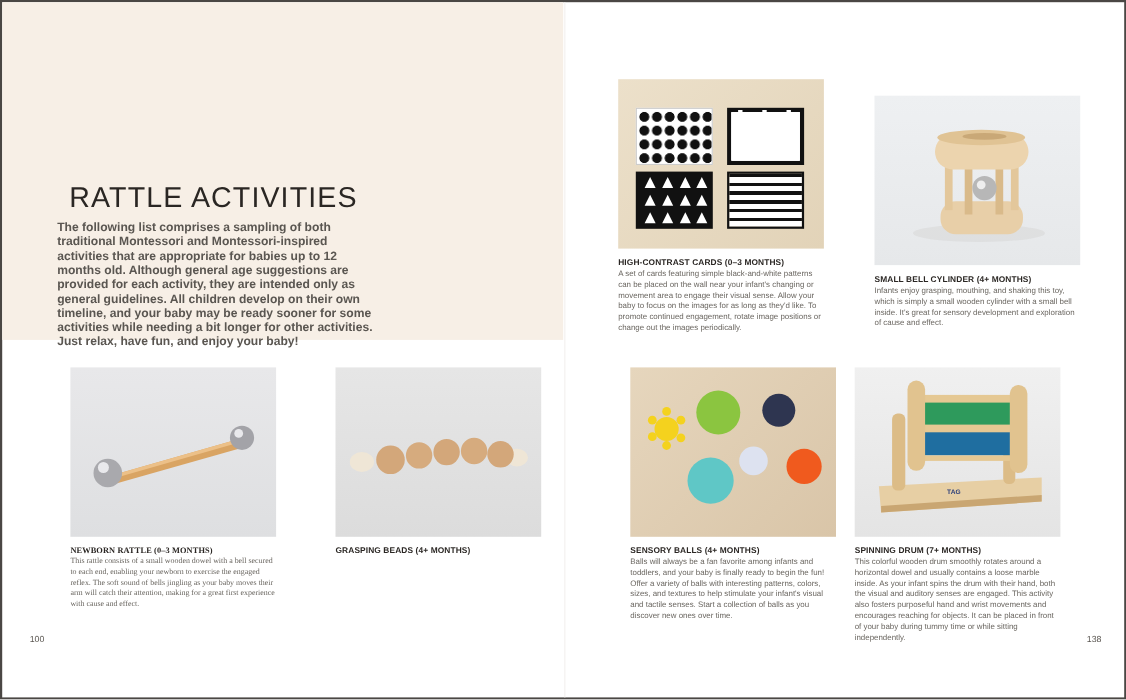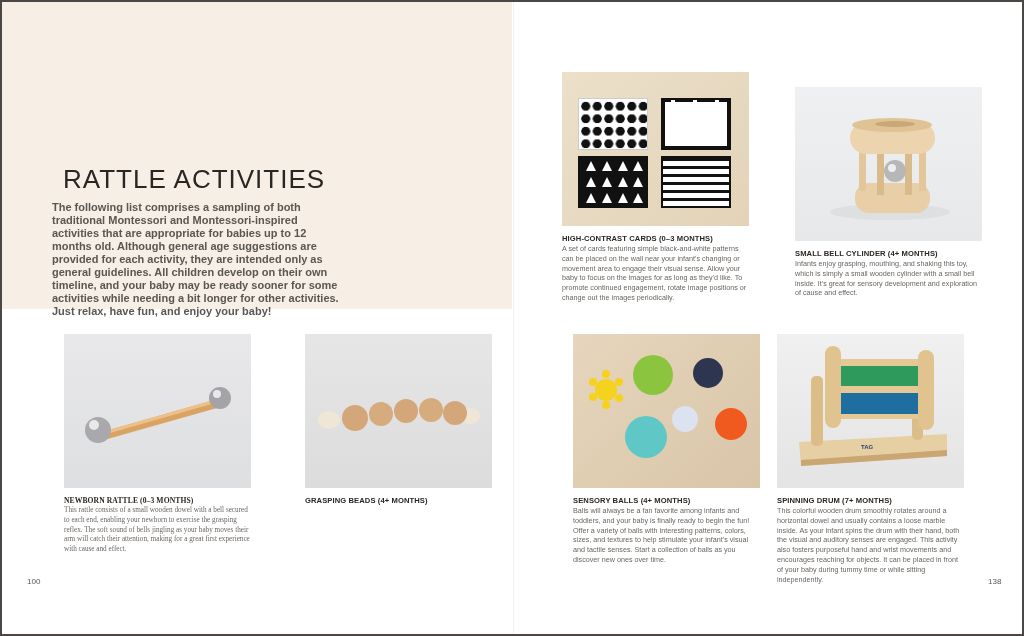--- a/index.html
+++ b/index.html
@@ -126,21 +126,21 @@
       <svg width="187" height="154" viewBox="0 0 187 154">
         <polygon points="38,98 150,66 153,74 40,106" fill="#d9a463"></polygon>
         <polygon points="38,98 150,66 151,69 39,101" fill="#ecc088"></polygon>
         <circle cx="34" cy="96" r="13" fill="#a9a9ad"></circle>
         <circle cx="30" cy="91" r="5" fill="#e9e9ec"></circle>
         <circle cx="156" cy="64" r="11" fill="#a3a3a8"></circle>
         <circle cx="153" cy="60" r="4" fill="#e9e9ec"></circle>
       </svg>
     </div>
     <div class="heading">NEWBORN RATTLE (0–3 MONTHS)</div>
-    <div class="desc">This rattle consists of a small wooden dowel with a bell secured to each end, enabling your newborn to exercise the grasping reflex. The soft sound of bells jingling as your baby moves their arm will catch their attention, making for a great first experience with cause and effect.</div>
+    <div class="desc">This rattle consists of a small wooden dowel with a bell secured to each end, enabling your newborn to exercise the engaged reflex. The soft sound of bells jingling as your baby moves their arm will catch their attention, making for a great first experience with cause and effect.</div>
   </div>
 
   <div class="card" style="left:276px; top:332px;margin-left:27px;">
     <div class="photo ph-beads">
       <svg width="187" height="154" viewBox="0 0 187 154">
         <ellipse cx="24" cy="86" rx="11" ry="9" fill="#efe6d6"></ellipse>
         <ellipse cx="165" cy="82" rx="10" ry="8" fill="#efe6d6"></ellipse>
         <circle cx="50" cy="84" r="13" fill="#d3a77a"></circle>
         <circle cx="76" cy="80" r="12" fill="#d6ab7e"></circle>
         <circle cx="101" cy="77" r="12" fill="#d3a77a"></circle>

